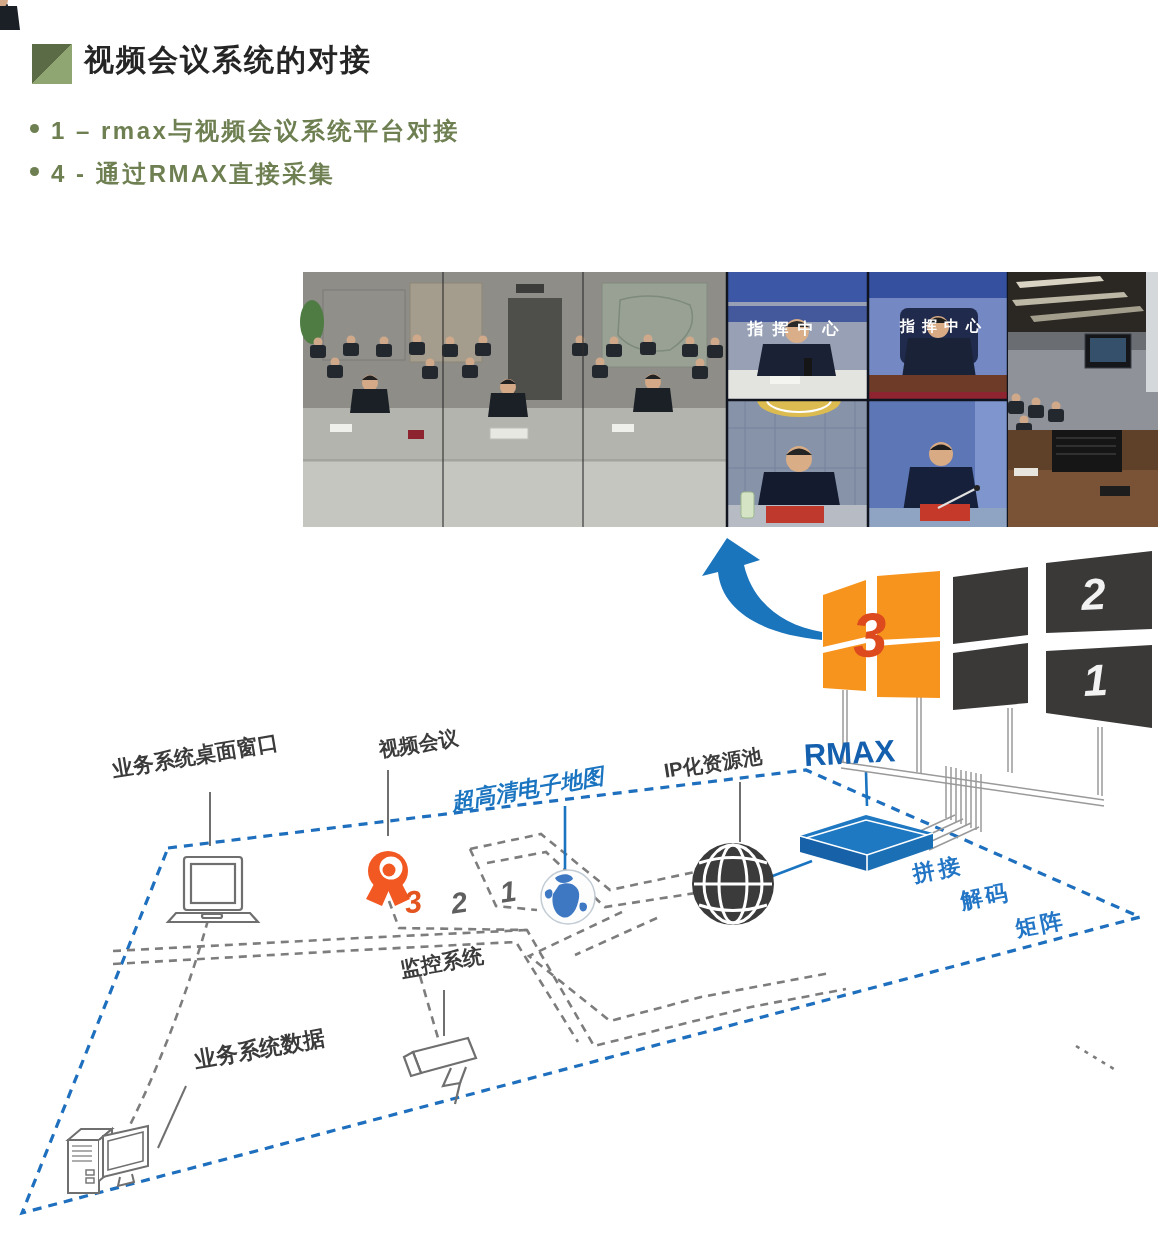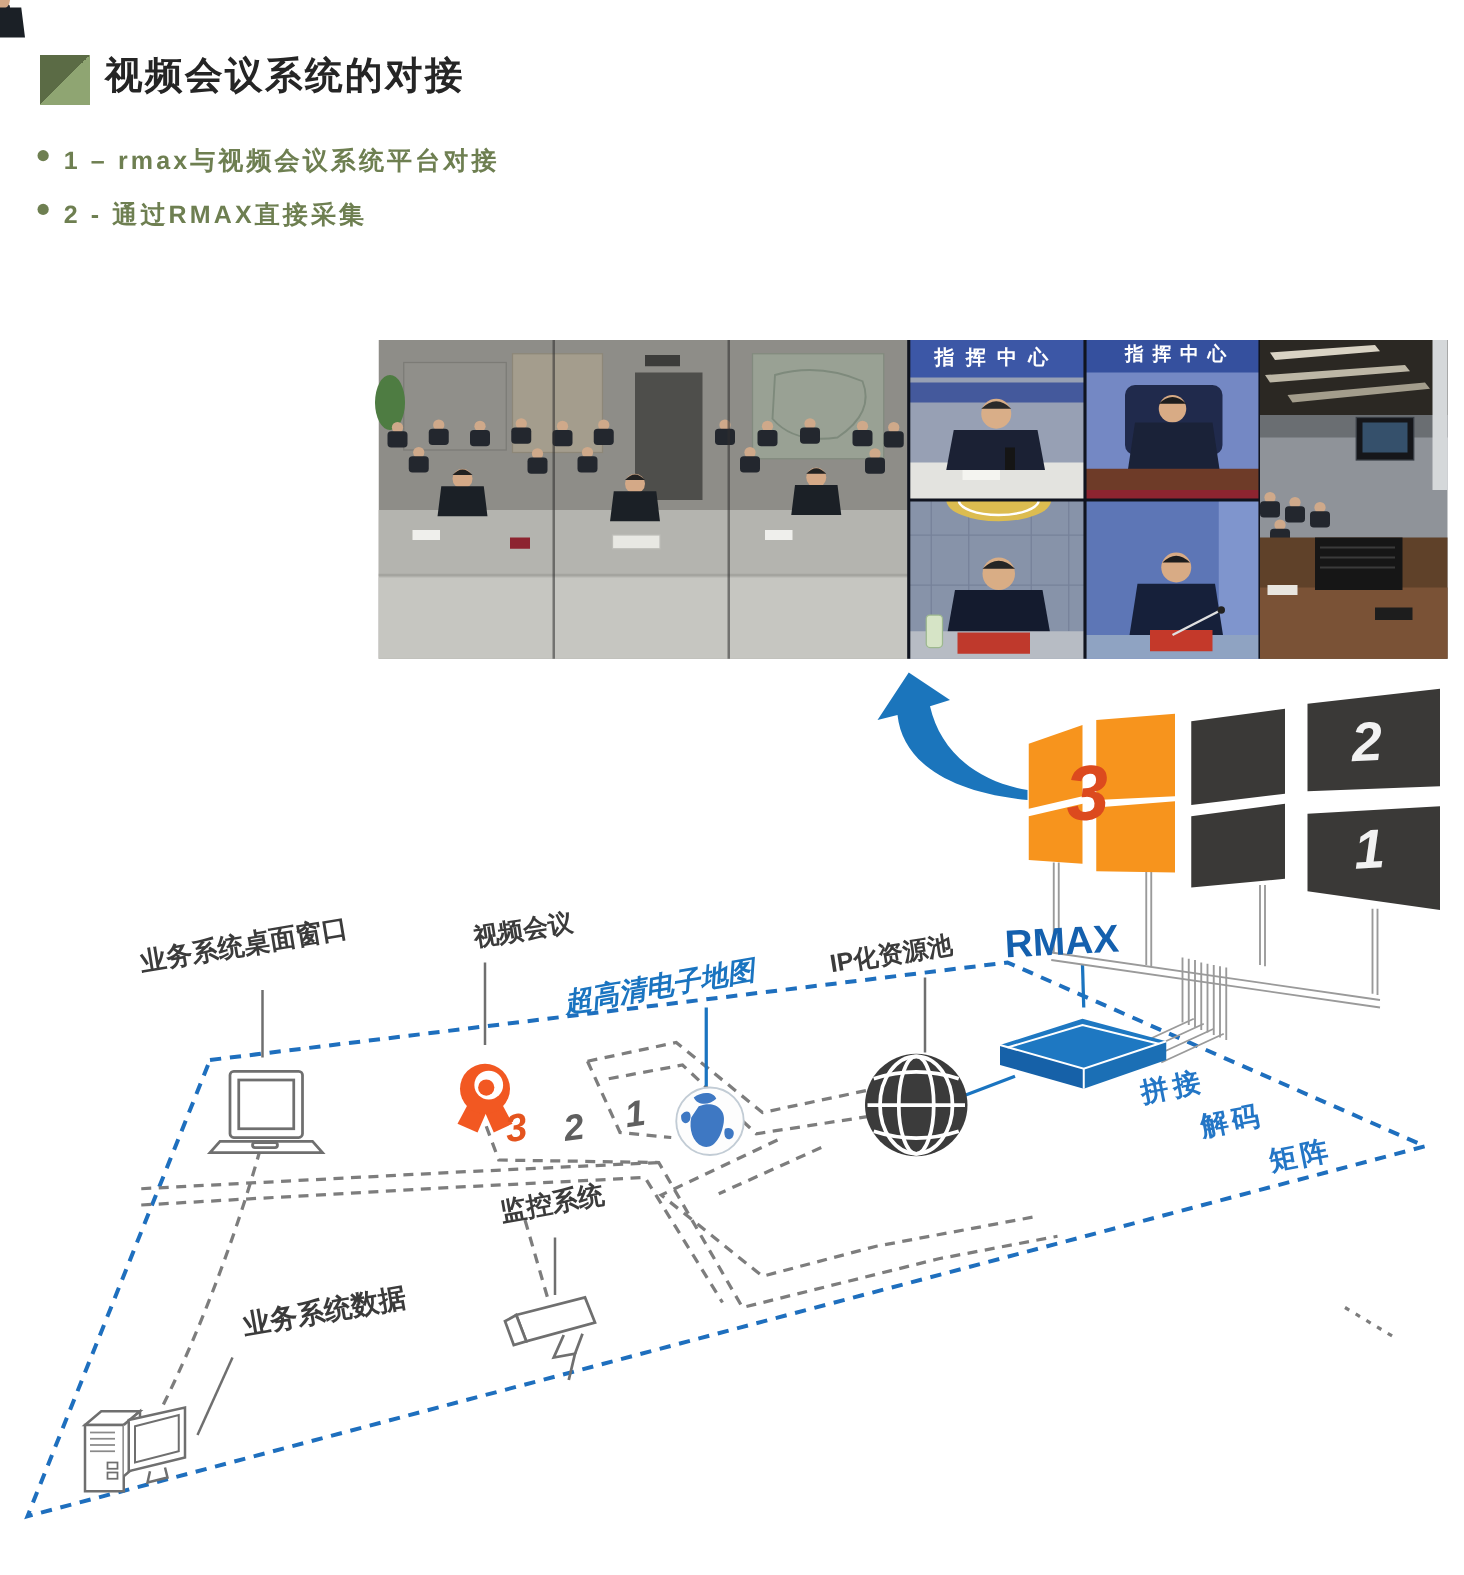--- a/index.html
+++ b/index.html
@@ -16,29 +16,29 @@
   .page-title{
     left:84px; top:40px; font-size:30px; font-weight:800; color:#252525; letter-spacing:2px; white-space:nowrap;
   }
   
   .bullet-row{left:30px; height:30px; white-space:nowrap;}
   .bullet-dot{
     display:inline-block; width:9px; height:9px; border-radius:50%;
     background:#6e7f51; vertical-align:6px; margin-right:12px;
   }
   .bullet-text{
-    display:inline-block; font-size:20px; font-weight:700; color:#6e7f51; letter-spacing:2.5px;
+    display:inline-block; font-size:24px; font-weight:700; color:#6e7f51; letter-spacing:2.5px;
   }
   
   .lbl{white-space:nowrap; color:#3b3b3b; font-weight:600; transform-origin:left top;}
   .lbl-blue{color:#1a74c0;}
   .num{white-space:nowrap; font-style:italic; font-weight:800; transform-origin:left top;}
   .feed-label{
     color:#ffffff; font-size:16px; font-weight:700; letter-spacing:9px;
-    text-align:center; white-space:nowrap;
+    text-align:center; white-space:nowrap;margin-top:43px;
   }
 </style>
 </head>
 <body>
 
 <div class="page">
 
   <svg class="abs" style="left:0;top:0;" width="1171" height="1260" viewBox="0 0 1171 1260">
 
     <g>
@@ -329,21 +329,21 @@
     </g>
   </svg>
 
   <div class="abs title-square"></div>
   <div class="abs page-title">视频会议系统的对接</div>
 
   <div class="abs bullet-row" style="top:115px;">
     <span class="bullet-dot"></span><span class="bullet-text">1 – rmax与视频会议系统平台对接</span>
   </div>
   <div class="abs bullet-row" style="top:158px;">
-    <span class="bullet-dot"></span><span class="bullet-text">2 - 通过RMAX直接采集</span>
+    <span class="bullet-dot"></span><span class="bullet-text">4 - 通过RMAX直接采集</span>
   </div>
 
   <div class="abs feed-label" style="left:729px; top:276px; width:137px;">指挥中心</div>
   <div class="abs feed-label" style="left:880px; top:274px; width:128px; font-size:15px; letter-spacing:7px;">指挥中心</div>
 
   <div class="abs num" style="left:850px; top:601px; font-size:62px; color:#dc4a1e; transform:rotate(-4deg);">3</div>
   <div class="abs num" style="left:1080px; top:570px; font-size:44px; font-weight:600; color:#f2f2f2; transform:rotate(-3deg);">2</div>
   <div class="abs num" style="left:1082px; top:656px; font-size:44px; font-weight:600; color:#f2f2f2; transform:rotate(-3deg);">1</div>
 
   <div class="abs num" style="left:402px; top:886px; font-size:31px; color:#e4541e; transform:rotate(-8deg);">3</div>

